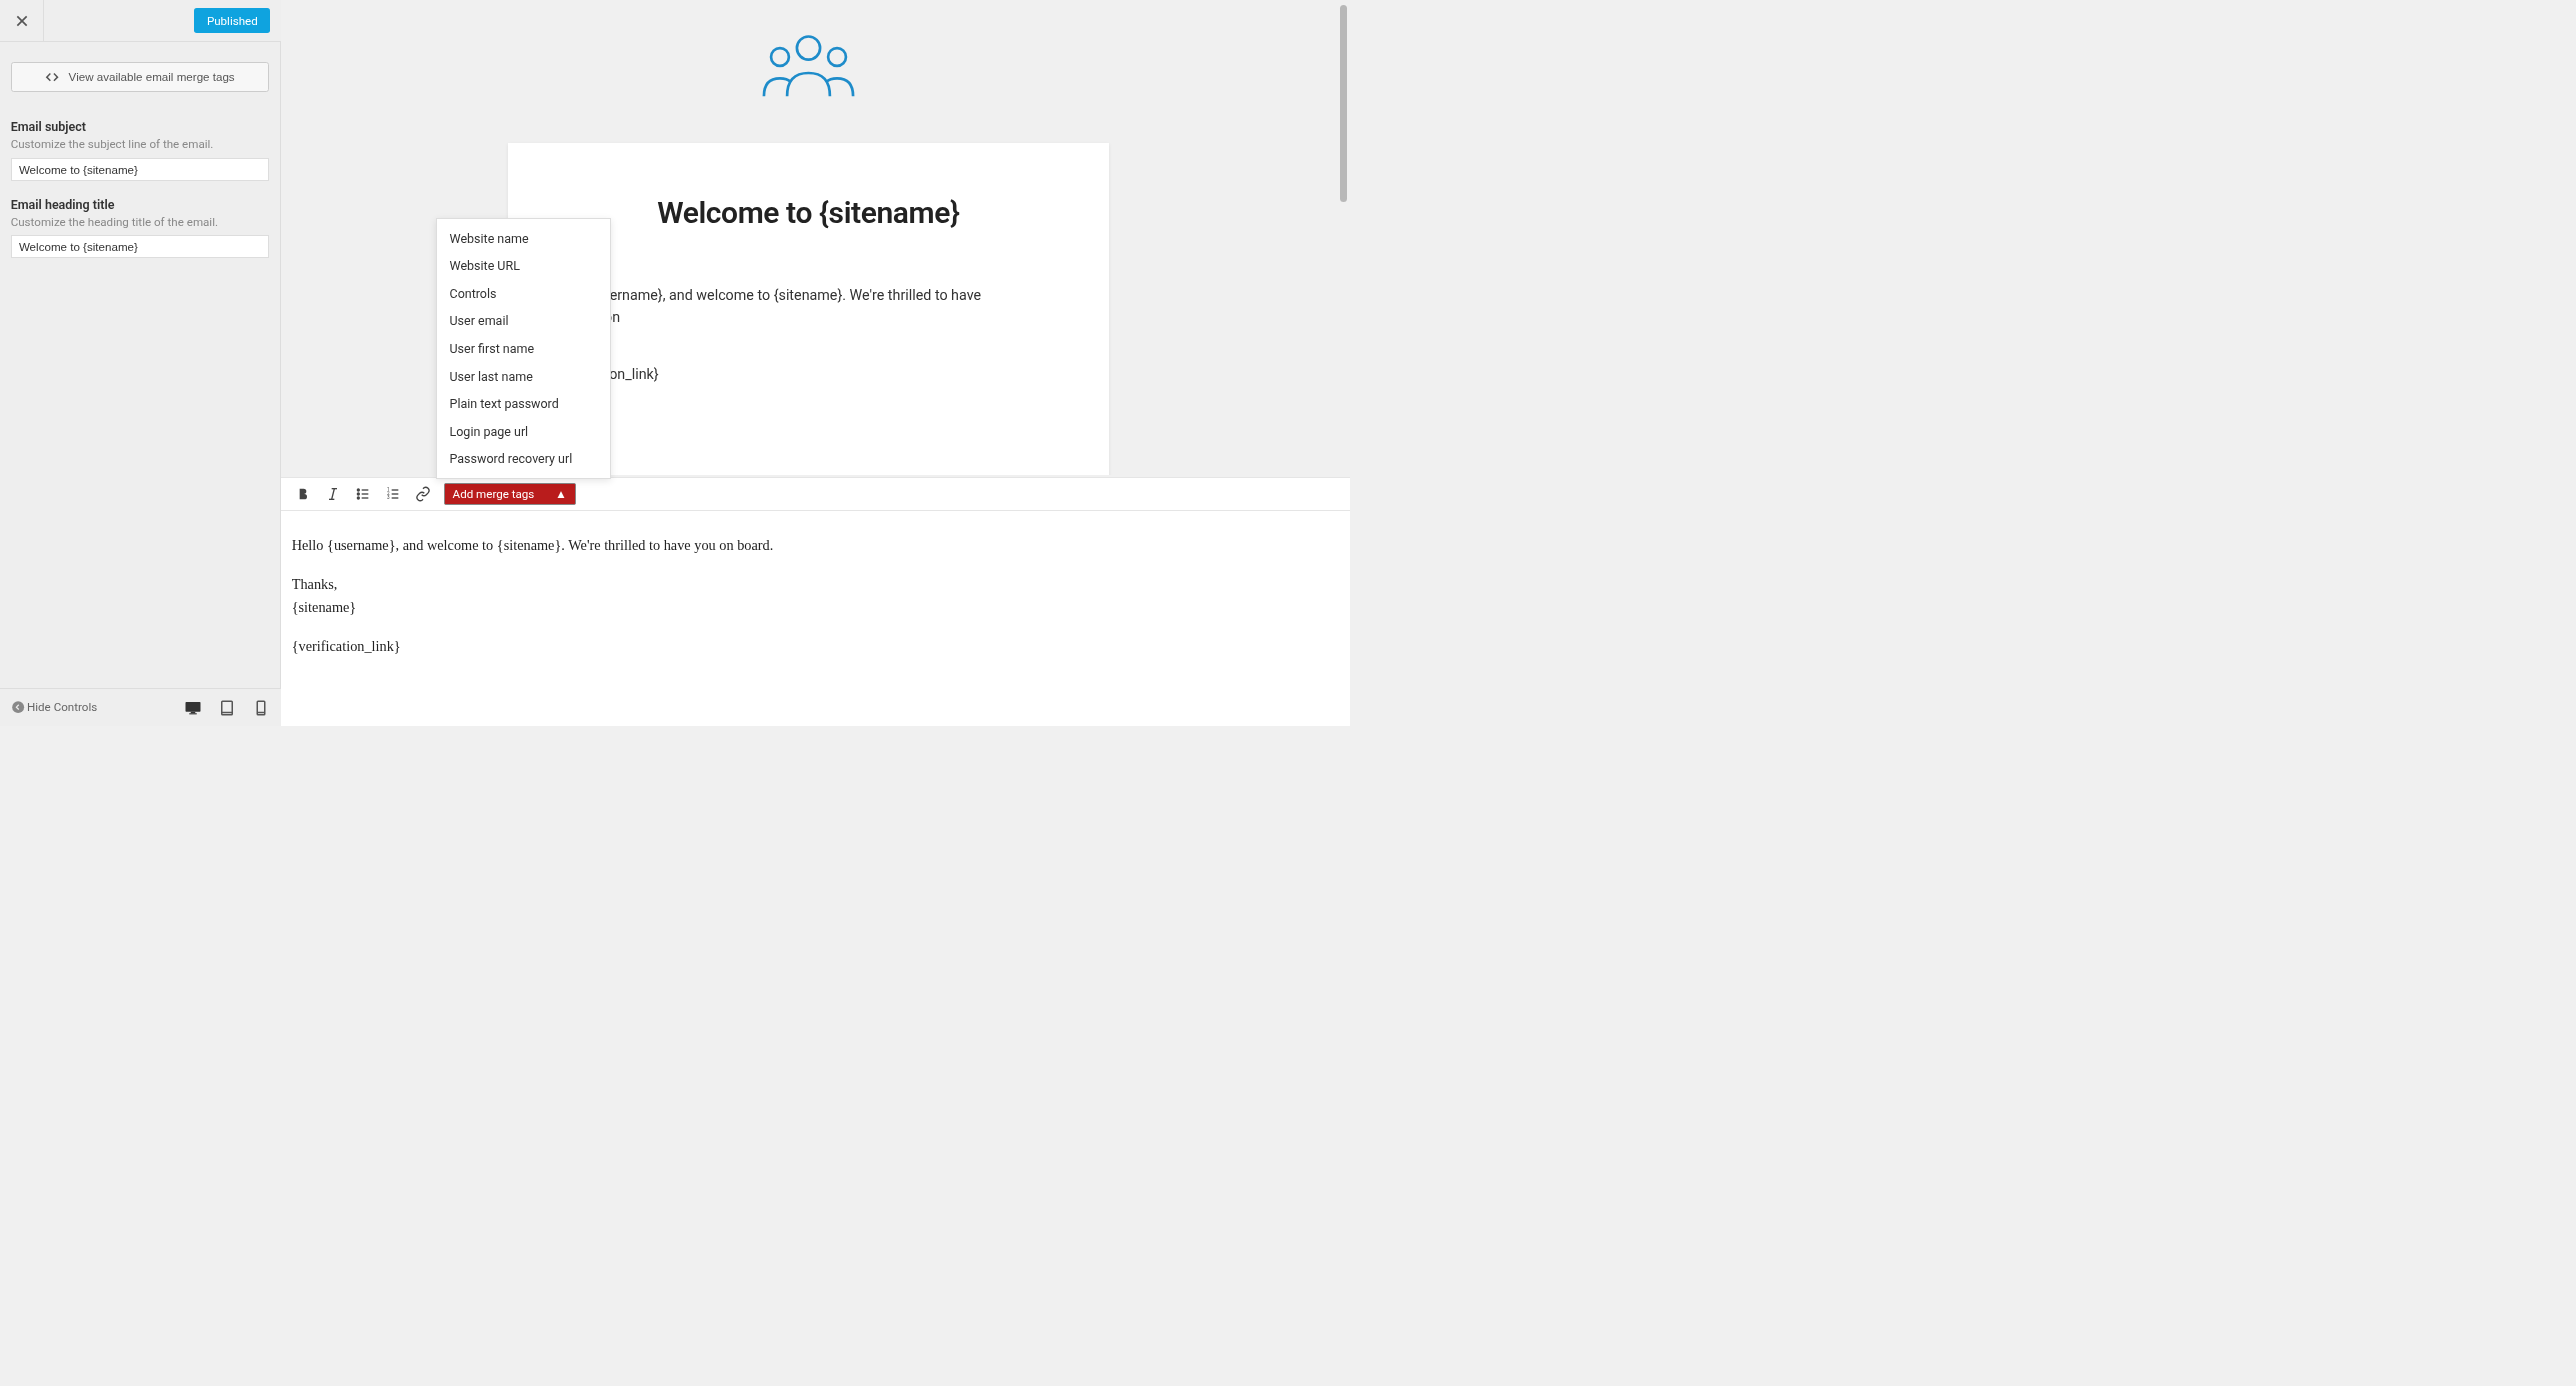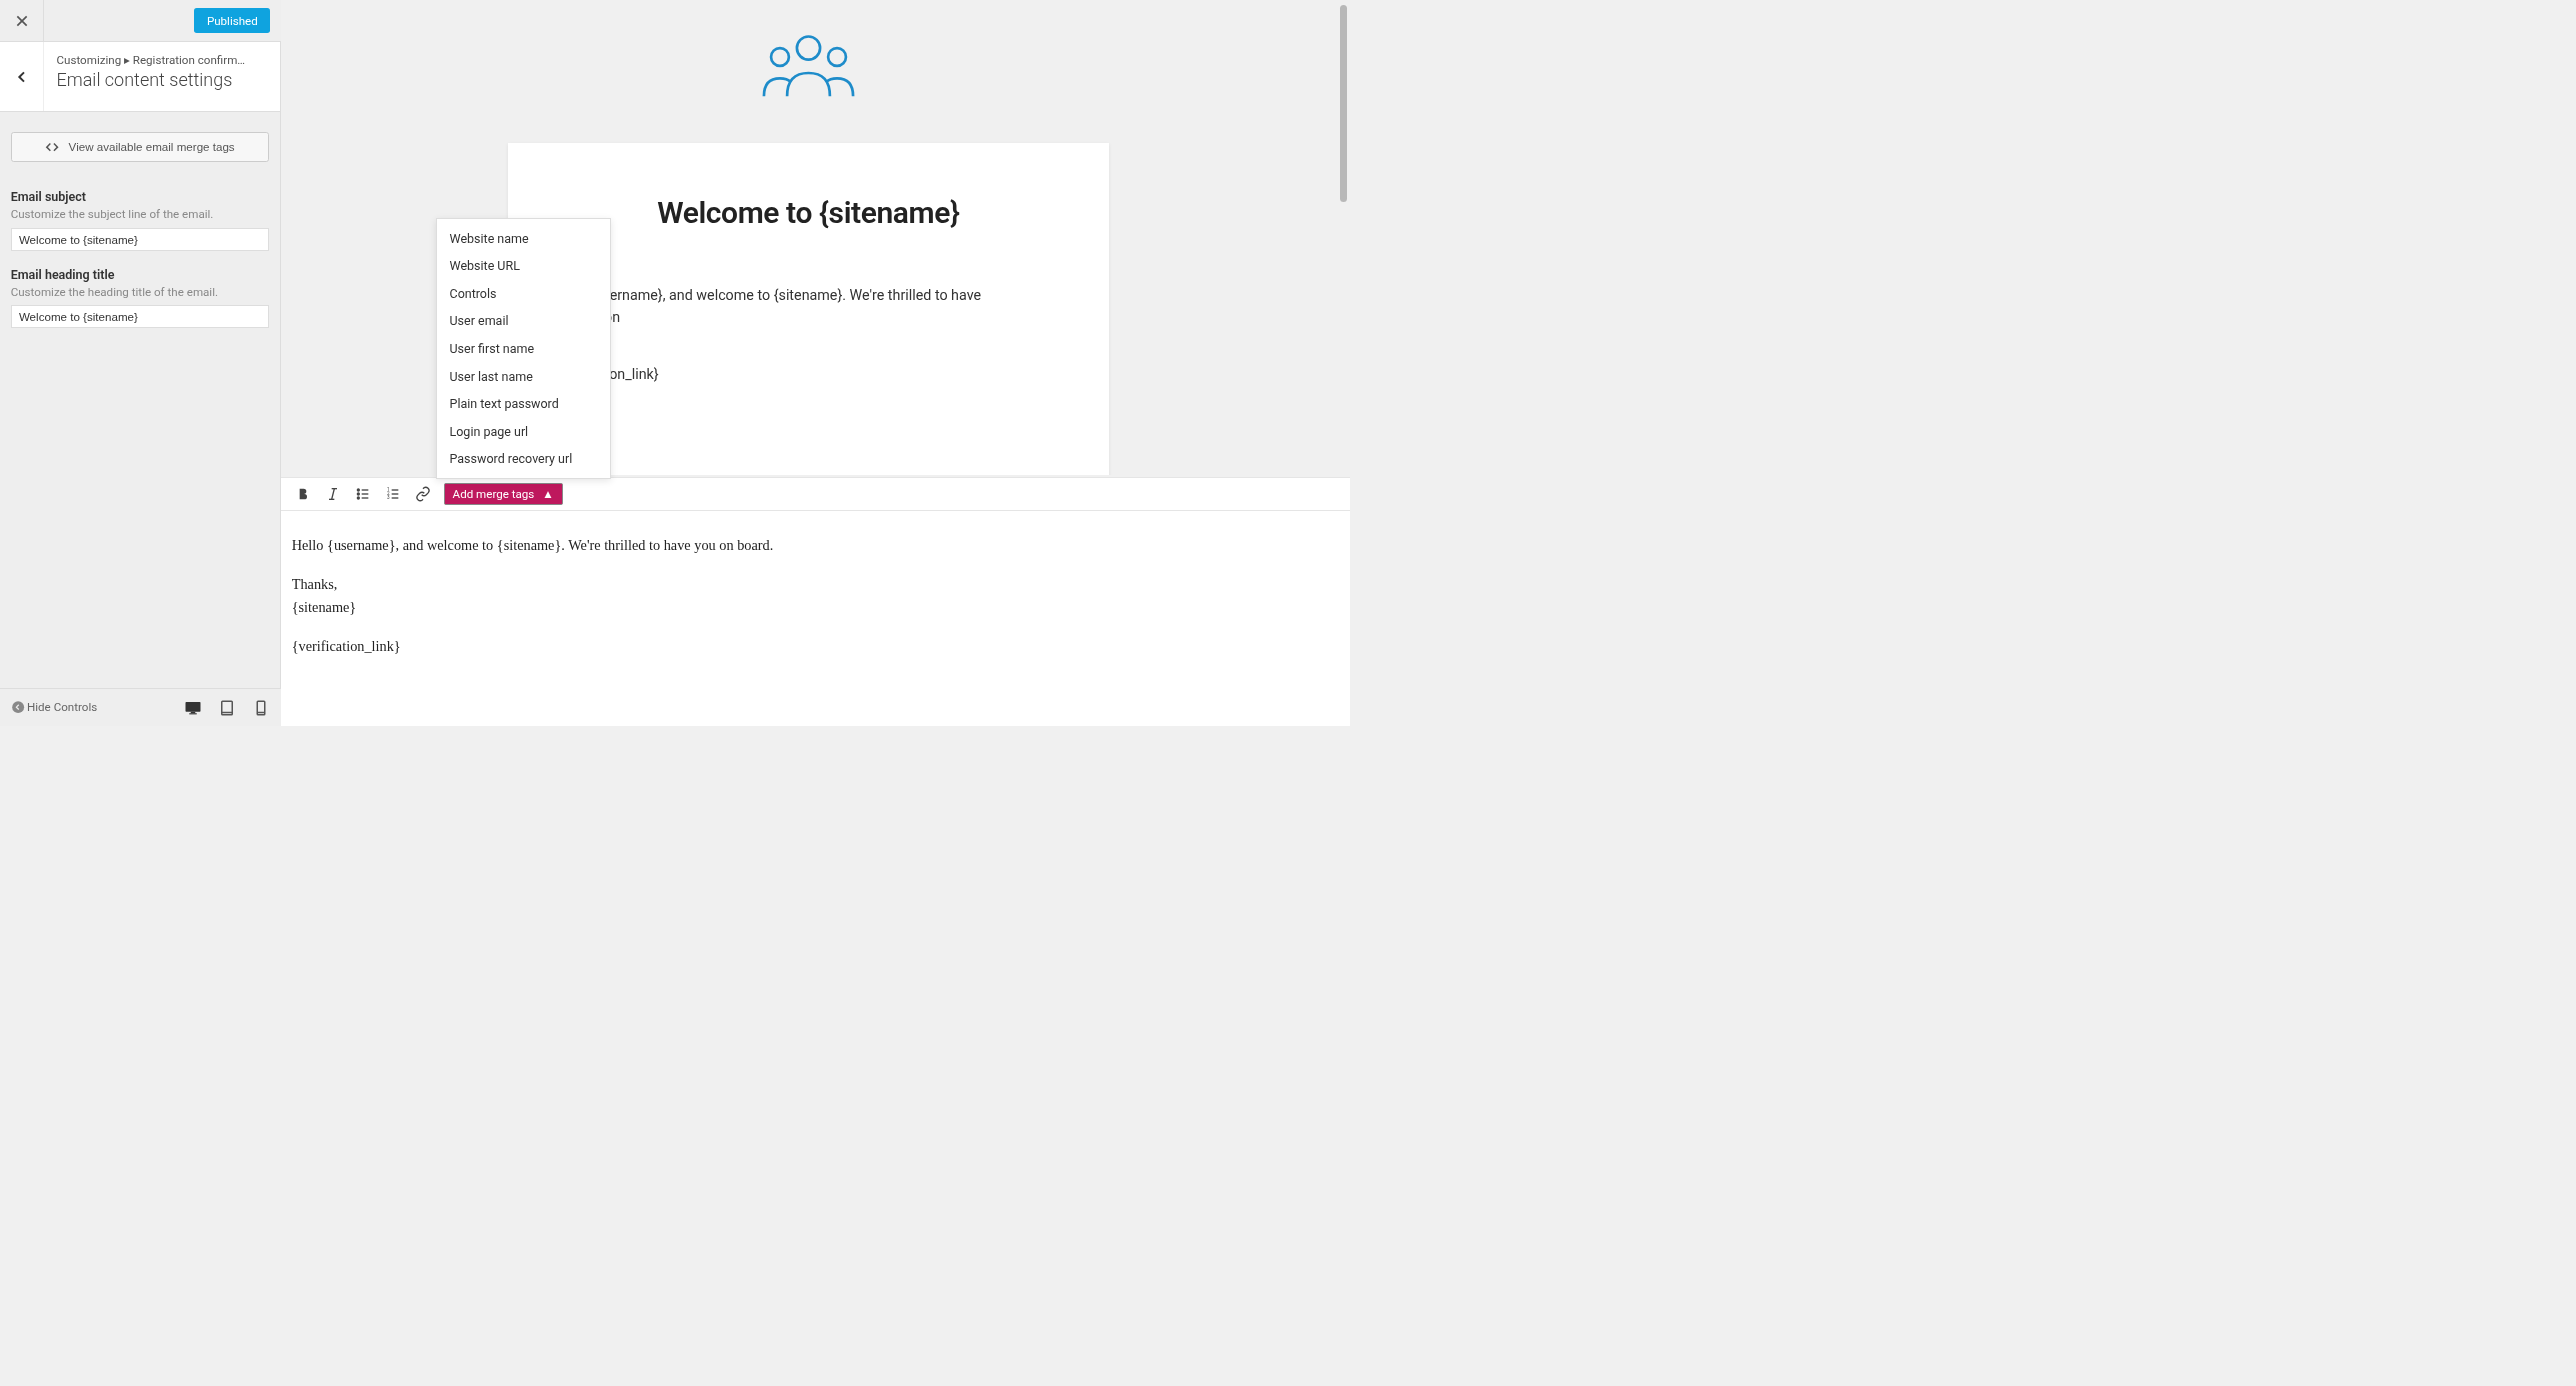--- a/index.html
+++ b/index.html
@@ -286,29 +286,29 @@
       display: flex;
       align-items: center;
       justify-content: center;
       cursor: pointer;
       color: #555;
     }
     .toolbar-btn svg { width: 16px; height: 16px; }
     .add-merge-tags {
       margin-left: 5.4px;
       padding: 2.7px 8px;
-      background: #be185d;
+      background: #b91c1c;
       border: 0.9px solid #888;
       color: #fff;
       font-size: 11.6px;
       border-radius: 1.8px;
       cursor: pointer;
       display: flex;
       align-items: center;
-      gap: 8px;
+      gap: 21px;
     }
     .editor-content {
       padding: 23px 10.7px;
       font-family: Georgia, serif;
       font-size: 14.3px;
       color: #222;
       line-height: 1.6;
     }
     .editor-content p { margin-bottom: 16px; }
   </style>
@@ -320,35 +320,20 @@
     <div class="close-btn">
       <svg viewBox="0 0 24 24" fill="none" stroke="#555" stroke-width="2.5">
           <line x1="5" y1="5" x2="19" y2="19"></line>
           <line x1="19" y1="5" x2="5" y2="19"></line>
         </svg>
     </div>
     <div class="top-bar-spacer"></div>
     <div class="published-btn">Published</div>
   </div>
 
-  <div class="panel-header">
-    <div class="back-btn">
-      <svg viewBox="0 0 24 24" fill="none" stroke="#333" stroke-width="3">
-          <polyline points="15 5 8 12 15 19"></polyline>
-        </svg>
-    </div>
-    <div class="panel-breadcrumb">
-      <div class="breadcrumb-path">
-        <span>Customizing</span>
-        <span>▸</span>
-        <span>Registration confirm…</span>
-      </div>
-      <div class="panel-title">Email content settings</div>
-    </div>
-  </div>
 
   <div class="panel-body">
     <button class="merge-tags-btn">
       <svg viewBox="0 0 24 24" width="14.3" height="14.3" fill="none" stroke="#555" stroke-width="2.5">
           <polyline points="9 6 3 12 9 18"></polyline>
           <polyline points="15 6 21 12 15 18"></polyline>
         </svg>
       <span>View available email merge tags</span>
     </button>
 

